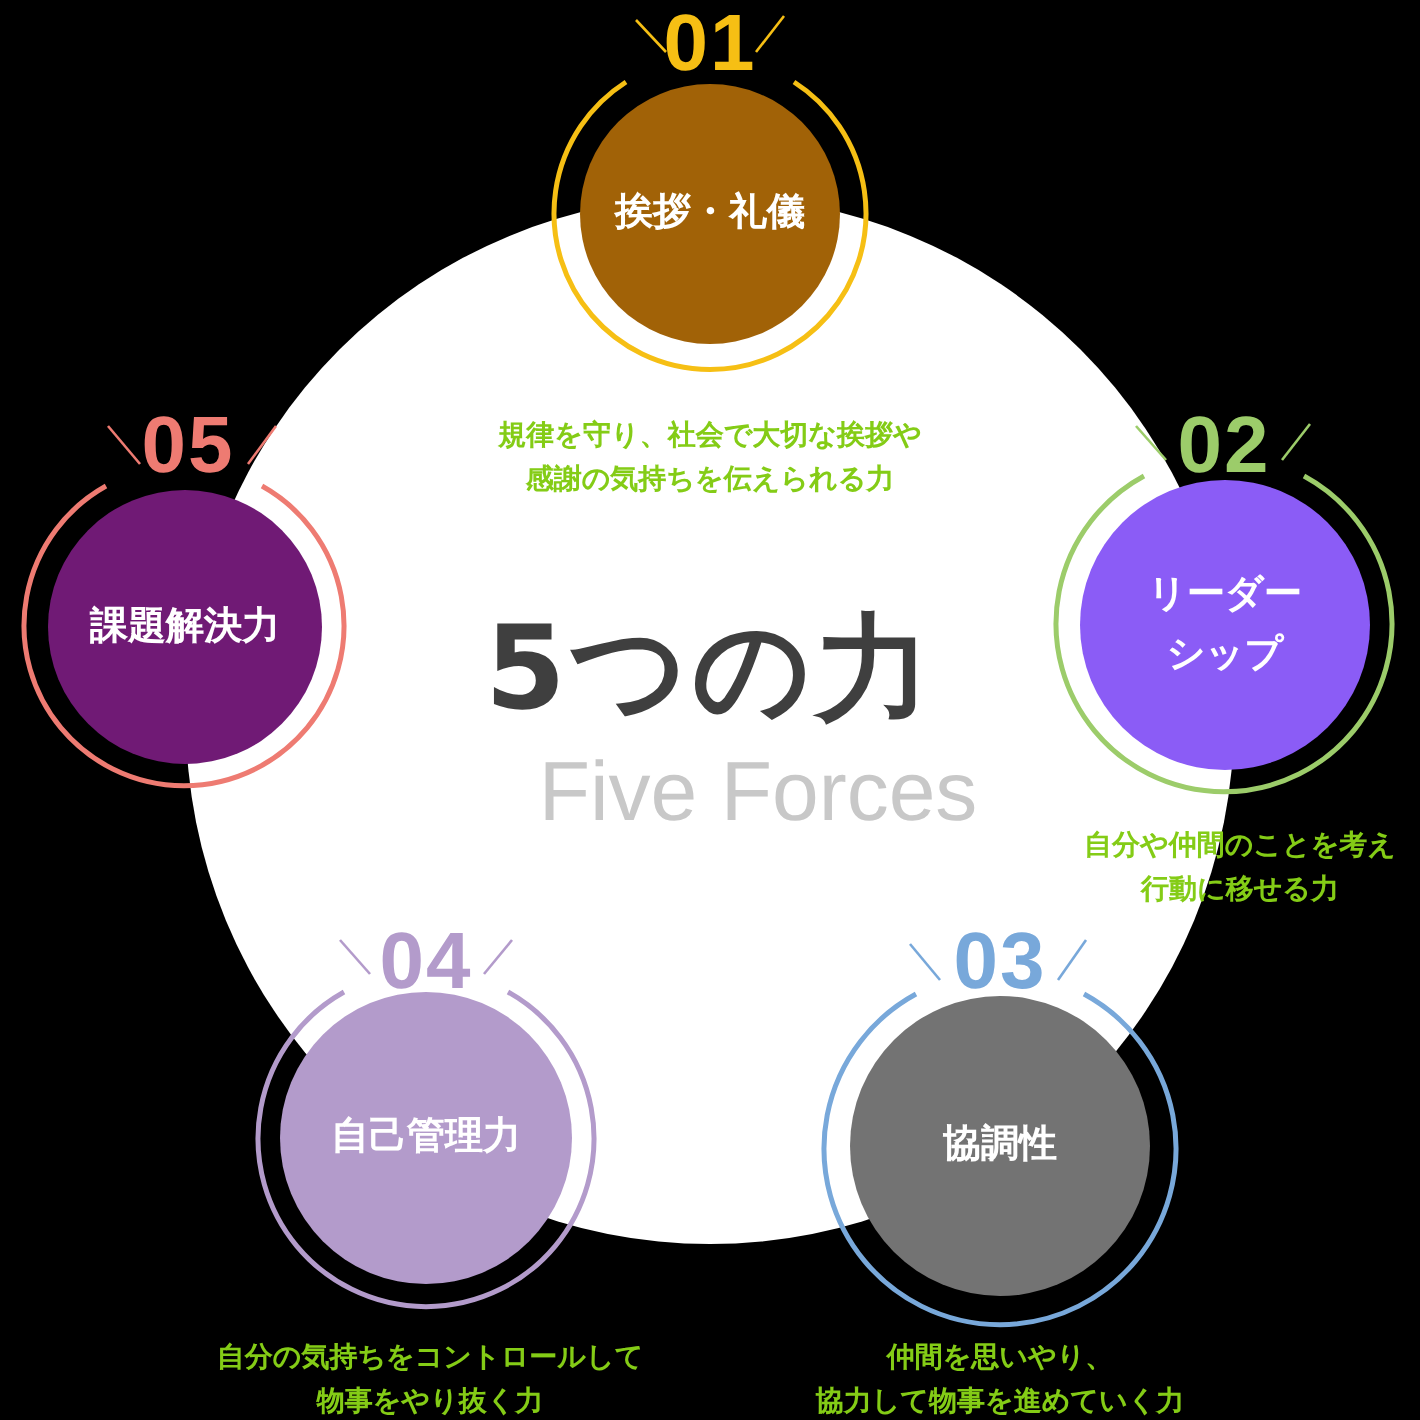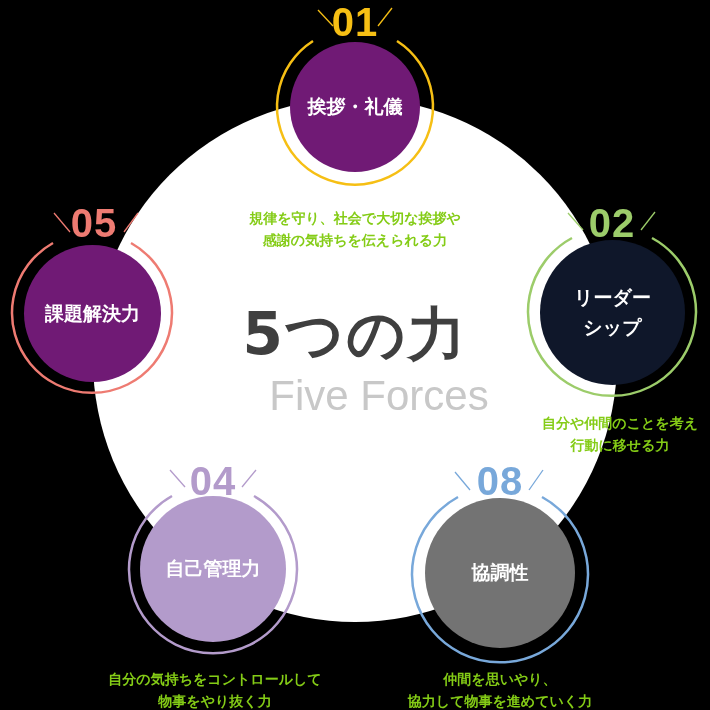--- a/index.html
+++ b/index.html
@@ -48,35 +48,35 @@
       <line x1="256" y1="470" x2="242" y2="487" stroke="#b39bcb" stroke-width="1.3"></line>
 
       <path stroke="#ee7b72" d="M 53 243 A 80 80 0 1 0 131 243"></path>
       <line x1="54" y1="213" x2="70" y2="232" stroke="#ee7b72" stroke-width="1.3"></line>
       <line x1="138" y1="213" x2="124" y2="232" stroke="#ee7b72" stroke-width="1.3"></line>
     </g>
   </svg>
 
   <div class="node">
     <div class="num" style="left:325px;top:0px;width:60px;color:#f6bf14;">01</div>
-    <div class="disc" style="left:290px;top:42px;width:130px;height:130px;background:#701a75;">挨拶・礼儀</div>
+    <div class="disc" style="left:290px;top:42px;width:130px;height:130px;background:#a16207;">挨拶・礼儀</div>
   </div>
   <div class="desc" style="left:205px;top:207px;width:300px;">規律を守り、社会で大切な挨拶や
 感謝の気持ちを伝えられる力</div>
 
   <div class="node">
     <div class="num" style="left:580px;top:201px;width:64px;color:#9ccc6a;">02</div>
-    <div class="disc" style="left:540px;top:240px;width:145px;height:145px;background:#0f172a;">リーダー
+    <div class="disc" style="left:540px;top:240px;width:145px;height:145px;background:#8b5cf6;">リーダー
 シップ</div>
   </div>
   <div class="desc" style="left:520px;top:412px;width:200px;">自分や仲間のことを考え
 行動に移せる力</div>
 
   <div class="node">
-    <div class="num" style="left:468px;top:459px;width:64px;color:#78a8da;">08</div>
+    <div class="num" style="left:468px;top:459px;width:64px;color:#78a8da;">03</div>
     <div class="disc" style="left:425px;top:498px;width:150px;height:150px;background:#737373;">協調性</div>
   </div>
   <div class="desc" style="left:370px;top:668px;width:260px;">仲間を思いやり、
 協力して物事を進めていく力</div>
 
   <div class="node">
     <div class="num" style="left:181px;top:459px;width:64px;color:#b39bcb;">04</div>
     <div class="disc" style="left:140px;top:496px;width:146px;height:146px;background:#b39bcb;">自己管理力</div>
   </div>
   <div class="desc" style="left:80px;top:668px;width:270px;">自分の気持ちをコントロールして

